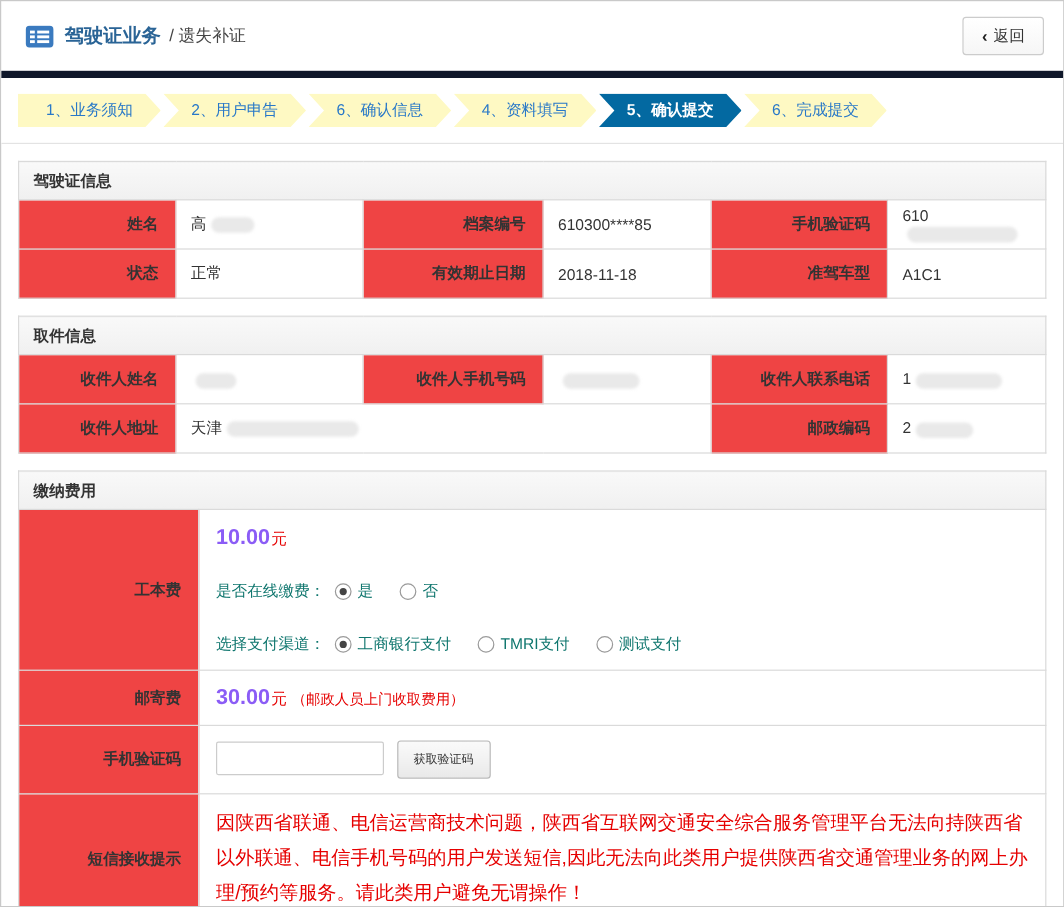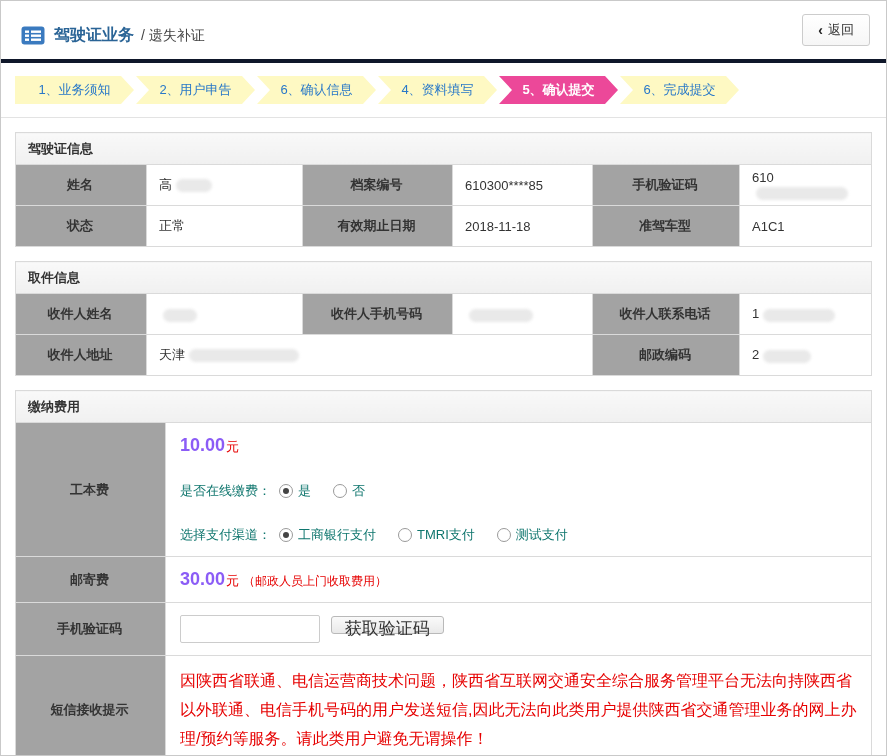--- a/index.html
+++ b/index.html
@@ -4,22 +4,22 @@
 <style>
   * { box-sizing: border-box; margin: 0; padding: 0; }
   html,body { background:#f2f2f2; font-family:"Liberation Sans","DejaVu Sans",sans-serif; }
   .page {
     width:887px; height:756px; margin:0 auto; background:#fff;
     border:1px solid #c9c9c9; overflow:hidden;
   }
 
   
   .topbar {
-    display:flex; justify-content:space-between; align-items:flex-end;
-    padding:13px 16px 13px 20px; border-bottom:4px solid #0f172a;
+    display:flex; justify-content:space-between; align-items:center;
+    padding:13px 16px 13px 20px; border-bottom:6px solid #0f172a;
   }
   .title-wrap { display:flex; align-items:center; }
   .doc-icon { display:inline-flex; margin-right:9px; }
   .title { color:#2a6496; font-size:16px; font-weight:bold; }
   .subtitle { color:#444; font-size:14px; margin-left:7px; }
   .back-btn {
     display:inline-flex; align-items:center; gap:5px;
     border:1px solid #ccc; background:linear-gradient(#fff,#f6f6f6);
     border-radius:3px; padding:6px 15px; font-size:13px; color:#333; cursor:pointer;
     font-family:inherit;
@@ -32,31 +32,31 @@
   }
   .step {
     width:119px; height:28px; line-height:28px; text-align:center;
     background:#fef9c3; color:#2878c8; font-size:13px; margin-right:2px;
     clip-path:polygon(0 0, calc(100% - 13px) 0, 100% 50%, calc(100% - 13px) 100%, 0 100%, 13px 50%);
     cursor:pointer; white-space:nowrap;
   }
   .step.first {
     clip-path:polygon(0 0, calc(100% - 13px) 0, 100% 50%, calc(100% - 13px) 100%, 0 100%);
   }
-  .step.active { background:#ec4899; color:#fff; font-weight:bold; }
+  .step.active { background:#0369a1; color:#fff; font-weight:bold; }
 
   
   .body-wrap { padding:0 14px; }
   table.info { width:100%; border-collapse:collapse; table-layout:fixed; margin-top:14px; }
   table.info td { border:1px solid #dadada; font-size:13px; color:#333; padding:0 12px; }
   td.sec {
     background:linear-gradient(#f9f9f9,#f0f0f0); font-weight:bold; height:32px;
     text-align:left; padding-left:12px !important; color:#333;
   }
-  td.lbl { background:#a3a3a3; text-align:center; font-weight:bold; height:41px; padding-right:14px !important;font-family:Liberation Mono, monospace; }
+  td.lbl { background:#ef4444; text-align:right; font-weight:bold; height:41px; padding-right:14px !important;font-family:Liberation Mono, monospace; }
   td.val { background:#fff; text-align:left; height:41px; }
   .redact {
     display:inline-block; vertical-align:middle; height:13px; border-radius:7px;
     background:#e9e9e9; filter:blur(1.5px); margin-left:4px;
   }
 
   
   td.fee-content { padding:12px 14px !important; }
   .fee-amount { color:#8b5cf6; font-size:18px; font-weight:bold; }
   .fee-unit { color:#e60000; font-size:13px; margin-left:1px; }
@@ -70,21 +70,21 @@
   }
   .rb.checked::after {
     content:''; position:absolute; left:3px; top:3px; right:3px; bottom:3px;
     background:#444; border-radius:50%;
   }
   .code-input {
     width:140px; height:28px; border:1px solid #ccc; border-radius:2px;
     padding:0 6px; font-size:13px; font-family:inherit;
   }
   .code-btn {
-    margin-left:7px; height:18px; padding:0 13px; font-size:17px; color:#333;
+    margin-left:7px; height:32px; padding:0 13px; font-size:10px; color:#333;
     background:linear-gradient(#fafafa,#e9e9e9); border:1px solid #b9b9b9;
     border-radius:3px; cursor:pointer; font-family:inherit;
   }
   .sms-text { color:#e60000; font-size:16px; line-height:1.8; padding:11px 2px; }
   td.sms-cell { padding:0 12px !important; }
 
   
   .footer {
     display:flex; justify-content:flex-end; gap:14px;
     padding:20px 46px 24px 14px;

